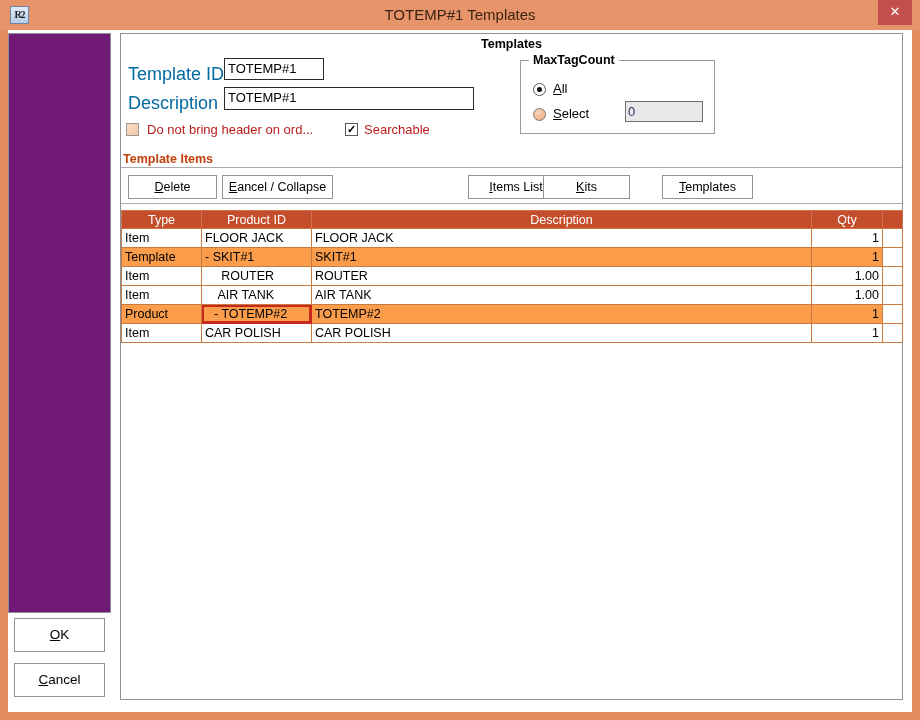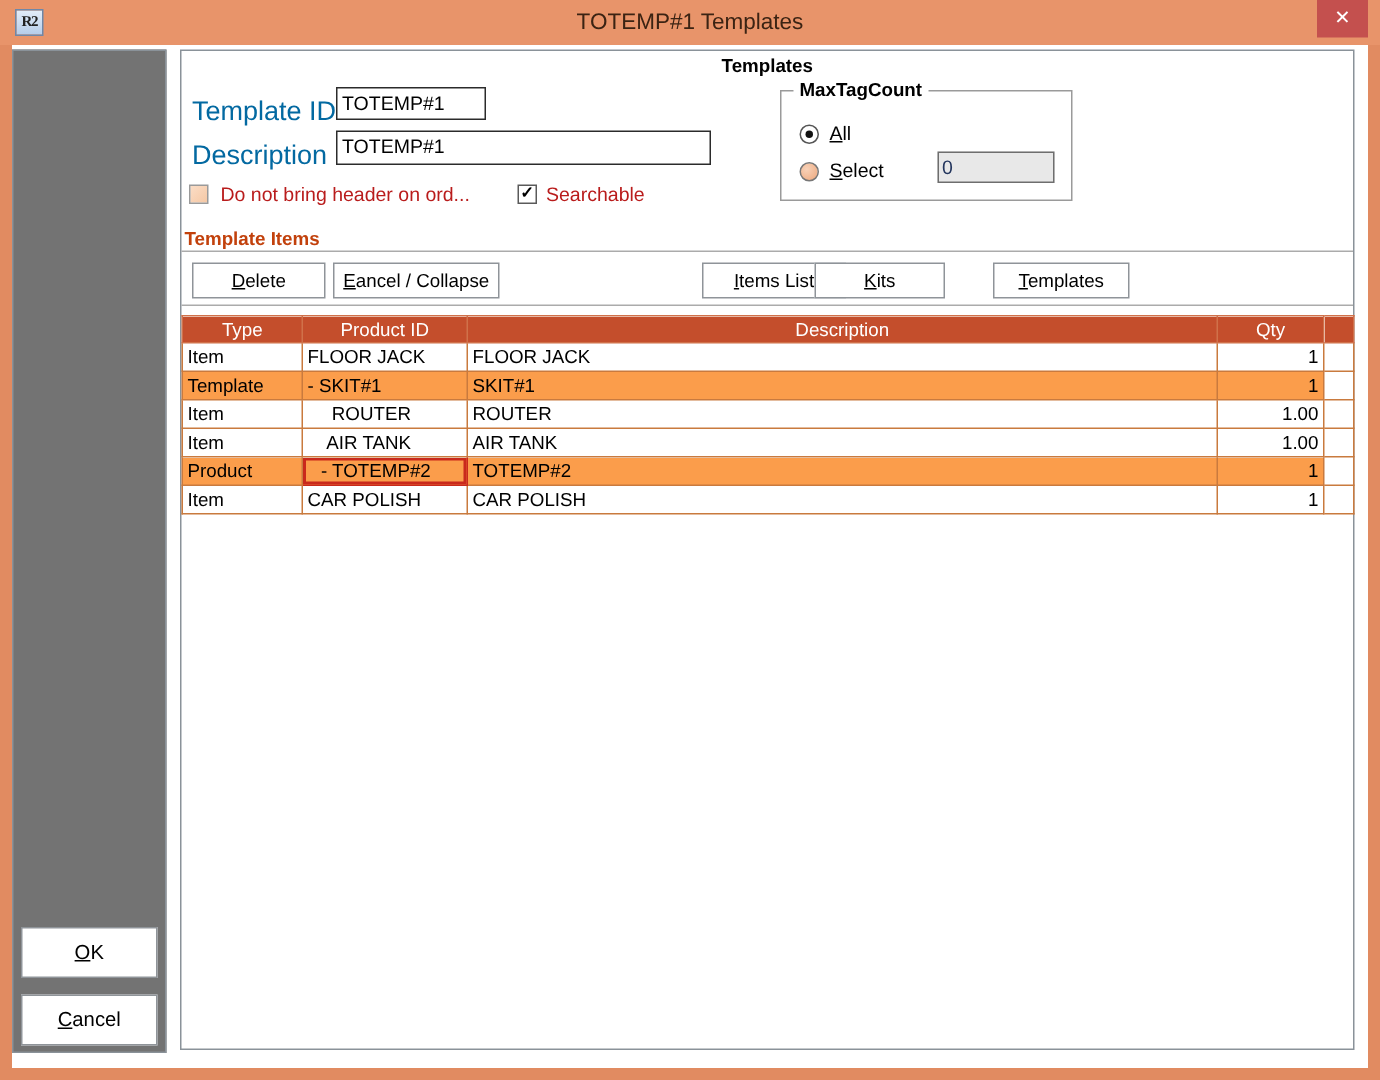--- a/index.html
+++ b/index.html
@@ -14,21 +14,21 @@
     font-family:"Liberation Serif", serif; font-size:10px; font-weight:bold; text-align:center; line-height:16px; letter-spacing:-1px; }
   .window-title { position:absolute; left:0; right:0; top:0; height:30px; line-height:30px;
     text-align:center; color:#3B2313; font-size:15px; }
   .close-btn { position:absolute; right:8px; top:0; width:34px; height:25px; background:#C4504E;
     color:#fff; text-align:center; line-height:24px; font-size:13px; cursor:default; }
 
   
   .content { position:absolute; left:8px; top:30px; width:904px; height:682px; background:#fff; }
 
   
-  .sidebar { position:absolute; left:0; top:3px; width:103px; height:669px; border:1px solid #8A9299; background:#737373; }
+  .sidebar { position:absolute; left:0; top:3px; width:103px; height:580px; border:1px solid #8A9299; background:#701a75; }
   .btn { position:absolute; background:#fff; border:1px solid #8F9499; color:#000; text-align:center; cursor:default; }
   .mn { text-decoration:underline; }
   .ok-btn, .cancel-btn { left:5px; width:91px; height:34px; line-height:32px; font-size:13.5px; }
   .ok-btn { top:584px; }
   .cancel-btn { top:629px; }
 
   
   .main-panel { position:absolute; left:112px; top:3px; width:783px; height:667px; border:1px solid #8A9299; background:#fff; }
   .section-title { position:absolute; top:3px; left:0; right:0; text-align:center; font-weight:bold; font-size:12.5px; color:#000; }
   .field-label { position:absolute; color:#0369a1; font-size:18px; }

